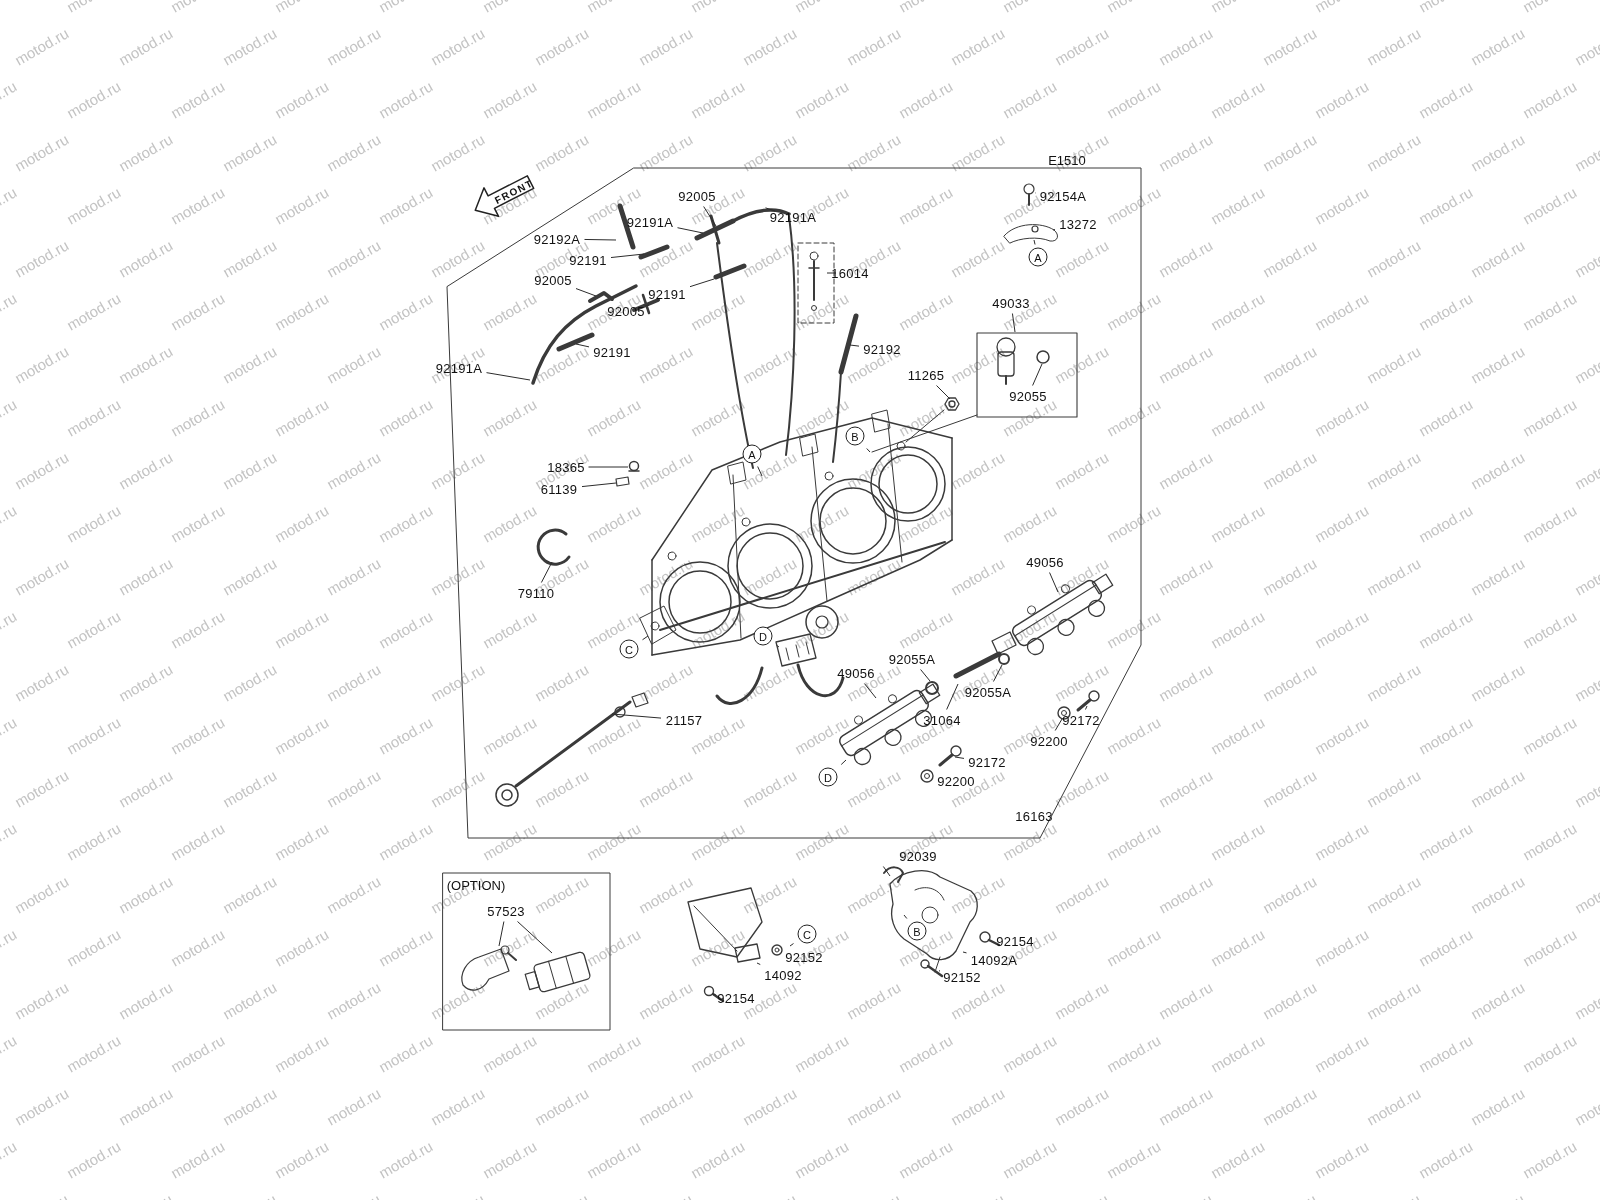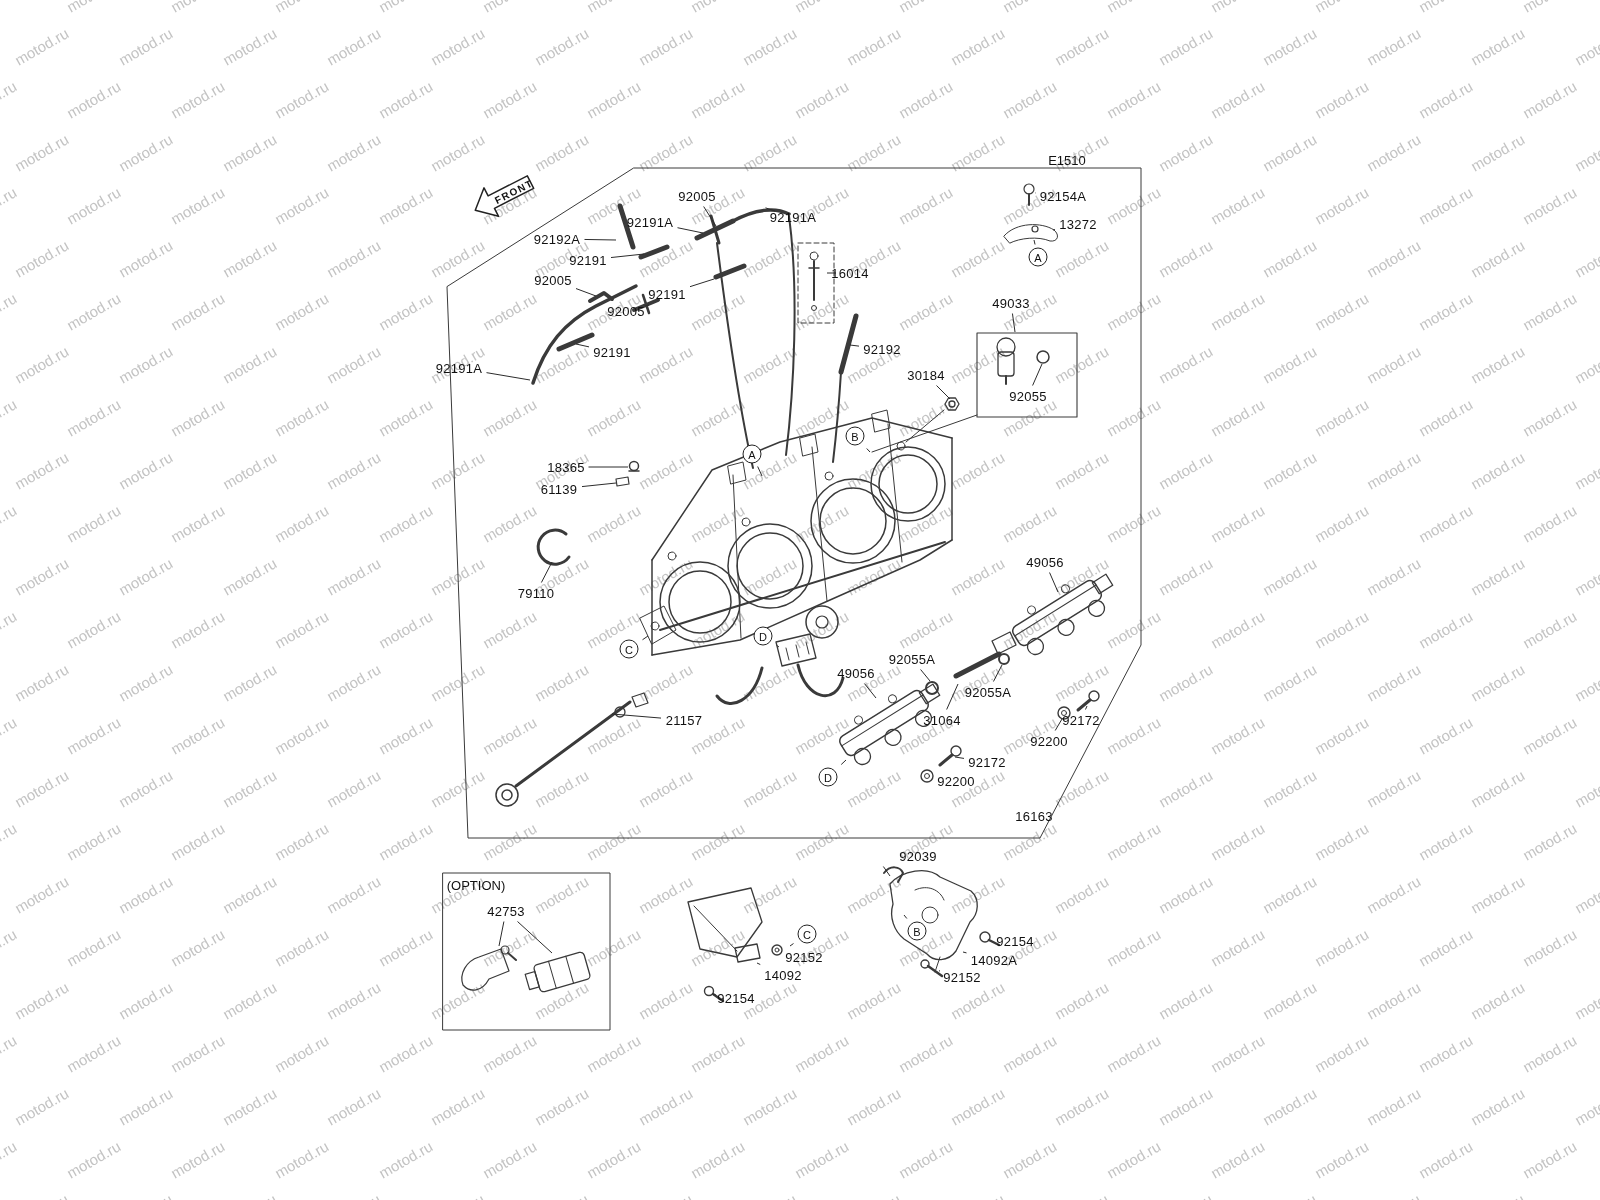--- a/index.html
+++ b/index.html
@@ -648,21 +648,21 @@
       <div class="plabel" style="left: 650px; top: 222px;">92191A</div>
       <div class="plabel" style="left: 793px; top: 217px;">92191A</div>
       <div class="plabel" style="left: 588px; top: 260px;">92191</div>
       <div class="plabel" style="left: 553px; top: 280px;">92005</div>
       <div class="plabel" style="left: 667px; top: 294px;">92191</div>
       <div class="plabel" style="left: 626px; top: 311px;">92005</div>
       <div class="plabel" style="left: 850px; top: 273px;">16014</div>
       <div class="plabel" style="left: 612px; top: 352px;">92191</div>
       <div class="plabel" style="left: 459px; top: 368px;">92191A</div>
       <div class="plabel" style="left: 882px; top: 349px;">92192</div>
-      <div class="plabel" style="left: 926px; top: 375px;">30184</div>
+      <div class="plabel" style="left: 926px; top: 375px;">11265</div>
       <div class="plabel" style="left: 1011px; top: 303px;">49033</div>
       <div class="plabel" style="left: 1028px; top: 396px;">92055</div>
       <div class="plabel" style="left: 1063px; top: 196px;">92154A</div>
       <div class="plabel" style="left: 1078px; top: 224px;">13272</div>
       <div class="plabel" style="left: 566px; top: 467px;">18365</div>
       <div class="plabel" style="left: 559px; top: 489px;">61139</div>
       <div class="plabel" style="left: 536px; top: 593px;">79110</div>
       <div class="plabel" style="left: 1045px; top: 562px;">49056</div>
       <div class="plabel" style="left: 912px; top: 659px;">92055A</div>
       <div class="plabel" style="left: 856px; top: 673px;">49056</div>
@@ -674,21 +674,21 @@
       <div class="plabel" style="left: 987px; top: 762px;">92172</div>
       <div class="plabel" style="left: 956px; top: 781px;">92200</div>
       <div class="plabel" style="left: 1034px; top: 816px;">16163</div>
       <div class="plabel" style="left: 918px; top: 856px;">92039</div>
       <div class="plabel" style="left: 1015px; top: 941px;">92154</div>
       <div class="plabel" style="left: 994px; top: 960px;">14092A</div>
       <div class="plabel" style="left: 962px; top: 977px;">92152</div>
       <div class="plabel" style="left: 804px; top: 957px;">92152</div>
       <div class="plabel" style="left: 783px; top: 975px;">14092</div>
       <div class="plabel" style="left: 736px; top: 998px;">92154</div>
-      <div class="plabel" style="left: 506px; top: 911px;">42753</div>
+      <div class="plabel" style="left: 506px; top: 911px;">57523</div>
       <div class="callout" style="left: 1038px; top: 257px;">A</div>
       <div class="callout" style="left: 752px; top: 454px;">A</div>
       <div class="callout" style="left: 855px; top: 436px;">B</div>
       <div class="callout" style="left: 917px; top: 931px;">B</div>
       <div class="callout" style="left: 629px; top: 649px;">C</div>
       <div class="callout" style="left: 807px; top: 934px;">C</div>
       <div class="callout" style="left: 763px; top: 636px;">D</div>
       <div class="callout" style="left: 828px; top: 777px;">D</div>
     </div>
 

